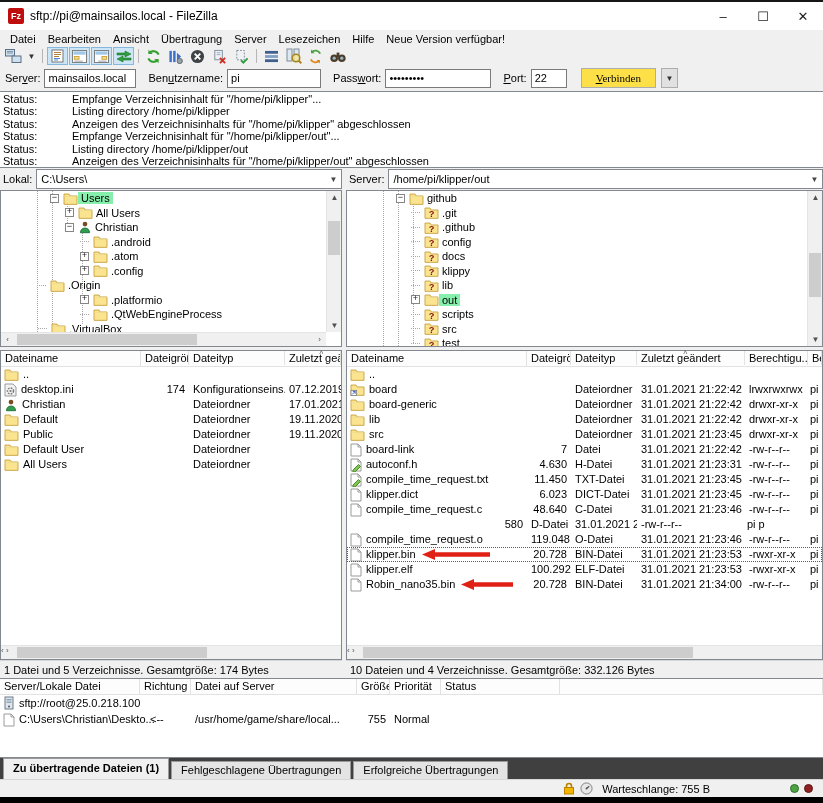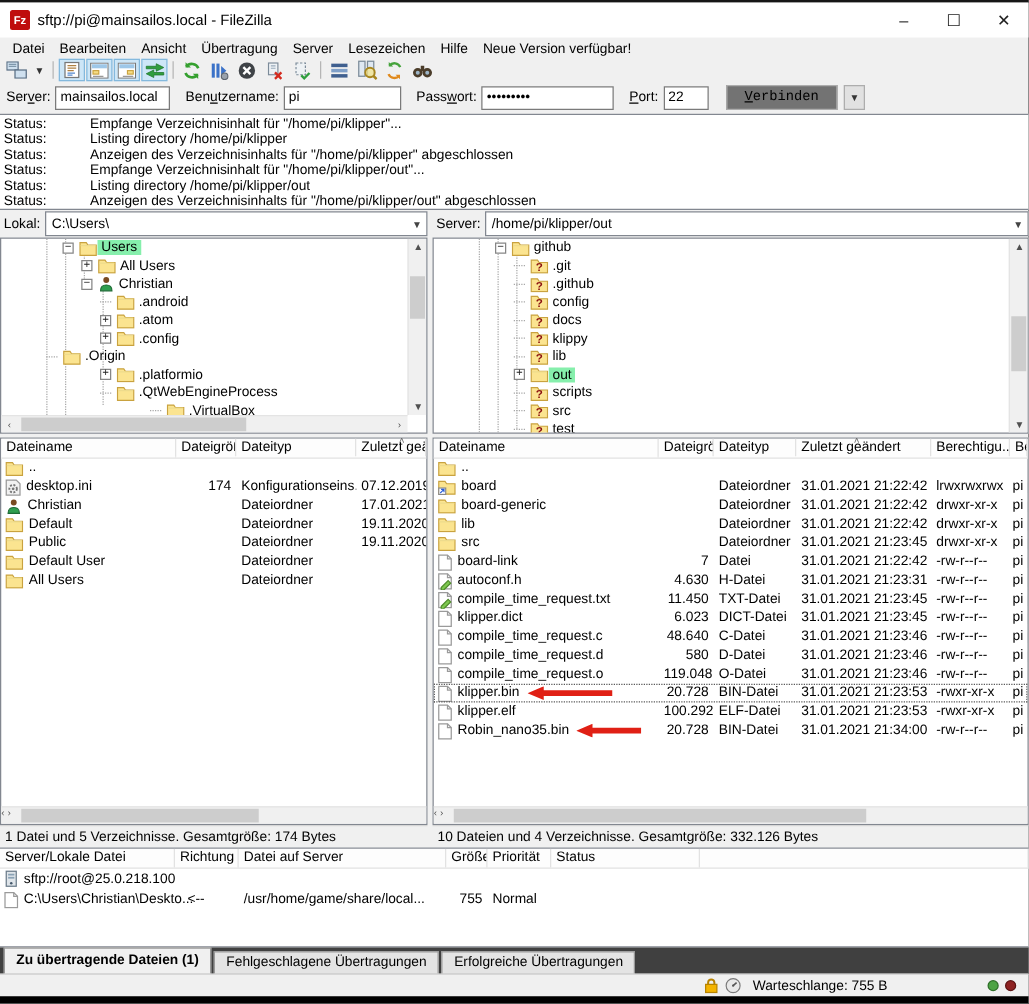--- a/index.html
+++ b/index.html
@@ -21,21 +21,21 @@
   .toolbar { height:18px; display:flex; align-items:center; padding-left:3px; gap:1px; flex:none; }
   .tbtn { width:21px; height:18px; display:flex; align-items:center; justify-content:center; border:1px solid transparent; background:transparent; padding:0; }
   .tbtn.pressed { background:#cde6f7; border-color:#84b9dd; }
   .tbtn.drop { width:13px; font-size:8px; color:#333; }
   .tsep { width:1px; height:14px; background:#b5b5b5; margin:0 3px; }
 
   
   .quickconnect { height:26px; display:flex; align-items:center; font-size:11px; gap:4px; padding-left:5px; flex:none; }
   .qc-label u { text-decoration:underline; }
   .qc-input { height:19px; border:1px solid #7a7a7a; background:#fff; font-size:11px; padding:0 3px; font-family:"Liberation Sans",sans-serif; }
-  .qc-btn { height:20px; border:1px solid #adadad; background:#737373; padding:0 14px; font-size:11px; font-family:Liberation Mono, monospace; }
+  .qc-btn { height:20px; border:1px solid #adadad; background:#fde047; padding:0 14px; font-size:11px; font-family:Liberation Serif, serif; }
   .qc-drop { width:17px; height:20px; border:1px solid #adadad; background:#e1e1e1; font-size:8px; color:#333; margin-left:1px; }
 
   
   .log { height:77px; background:#fff; border-top:1px solid #828790; border-bottom:1px solid #828790; overflow:hidden; font-size:11px; flex:none; padding-top:1px; }
   .log-row { display:flex; height:12.4px; line-height:12.4px; white-space:nowrap; }
   .log-type { width:72px; padding-left:3px; flex:none; }
 
   
   .panes { flex:1; display:flex; gap:4px; min-height:0; }
   .pane { display:flex; flex-direction:column; min-width:0;justify-content:flex-end; }
@@ -374,21 +374,21 @@
             <div class="trow" style="padding-left:79px">
               <span class="tdash"></span>
               <span class="icon">
                 <svg width="15" height="13" viewBox="0 0 16 14">
                   <path d="M1 2.2h5.4l1.4 2.1H15v9H1z" fill="#FBE490" stroke="#C9A23F"></path>
                   <path d="M1.5 4.8h13" stroke="#EEDB8C"></path>
                 </svg>
               </span>
               <span class="tlabel">.QtWebEngineProcess</span>
             </div>
-            <div class="trow" style="padding-left:119px">
+            <div class="trow" style="padding-left:37px">
               <span class="tdash"></span>
               <span class="icon">
                 <svg width="15" height="13" viewBox="0 0 16 14">
                   <path d="M1 2.2h5.4l1.4 2.1H15v9H1z" fill="#FBE490" stroke="#C9A23F"></path>
                   <path d="M1.5 4.8h13" stroke="#EEDB8C"></path>
                 </svg>
               </span>
               <span class="tlabel">.VirtualBox</span>
             </div>
           </div>
@@ -821,29 +821,20 @@
                 </span>
                 <span>compile_time_request.c</span>
               </span>
     <span class="cell num">48.640</span>
     <span class="cell">C-Datei</span>
     <span class="cell">31.01.2021 21:23:46</span>
     <span class="cell">-rw-r--r--</span>
     <span class="cell" style="padding-left:2px">pi p</span>
   </div>
             <div class="lrow rgrid">
-    <span class="cell name">
-                <span class="icon">
-                  <svg width="12" height="14" viewBox="0 0 12 14">
-                    <path d="M1 1h7l3 3v9H1z" fill="#fff" stroke="#9a9a9a"></path>
-                    <path d="M8 1v3h3" fill="none" stroke="#9a9a9a"></path>
-                  </svg>
-                </span>
-                <span>compile_time_request.d</span>
-              </span>
     <span class="cell num">580</span>
     <span class="cell">D-Datei</span>
     <span class="cell">31.01.2021 21:23:46</span>
     <span class="cell">-rw-r--r--</span>
     <span class="cell" style="padding-left:2px">pi p</span>
   </div>
             <div class="lrow rgrid">
     <span class="cell name">
                 <span class="icon">
                   <svg width="12" height="14" viewBox="0 0 12 14">

